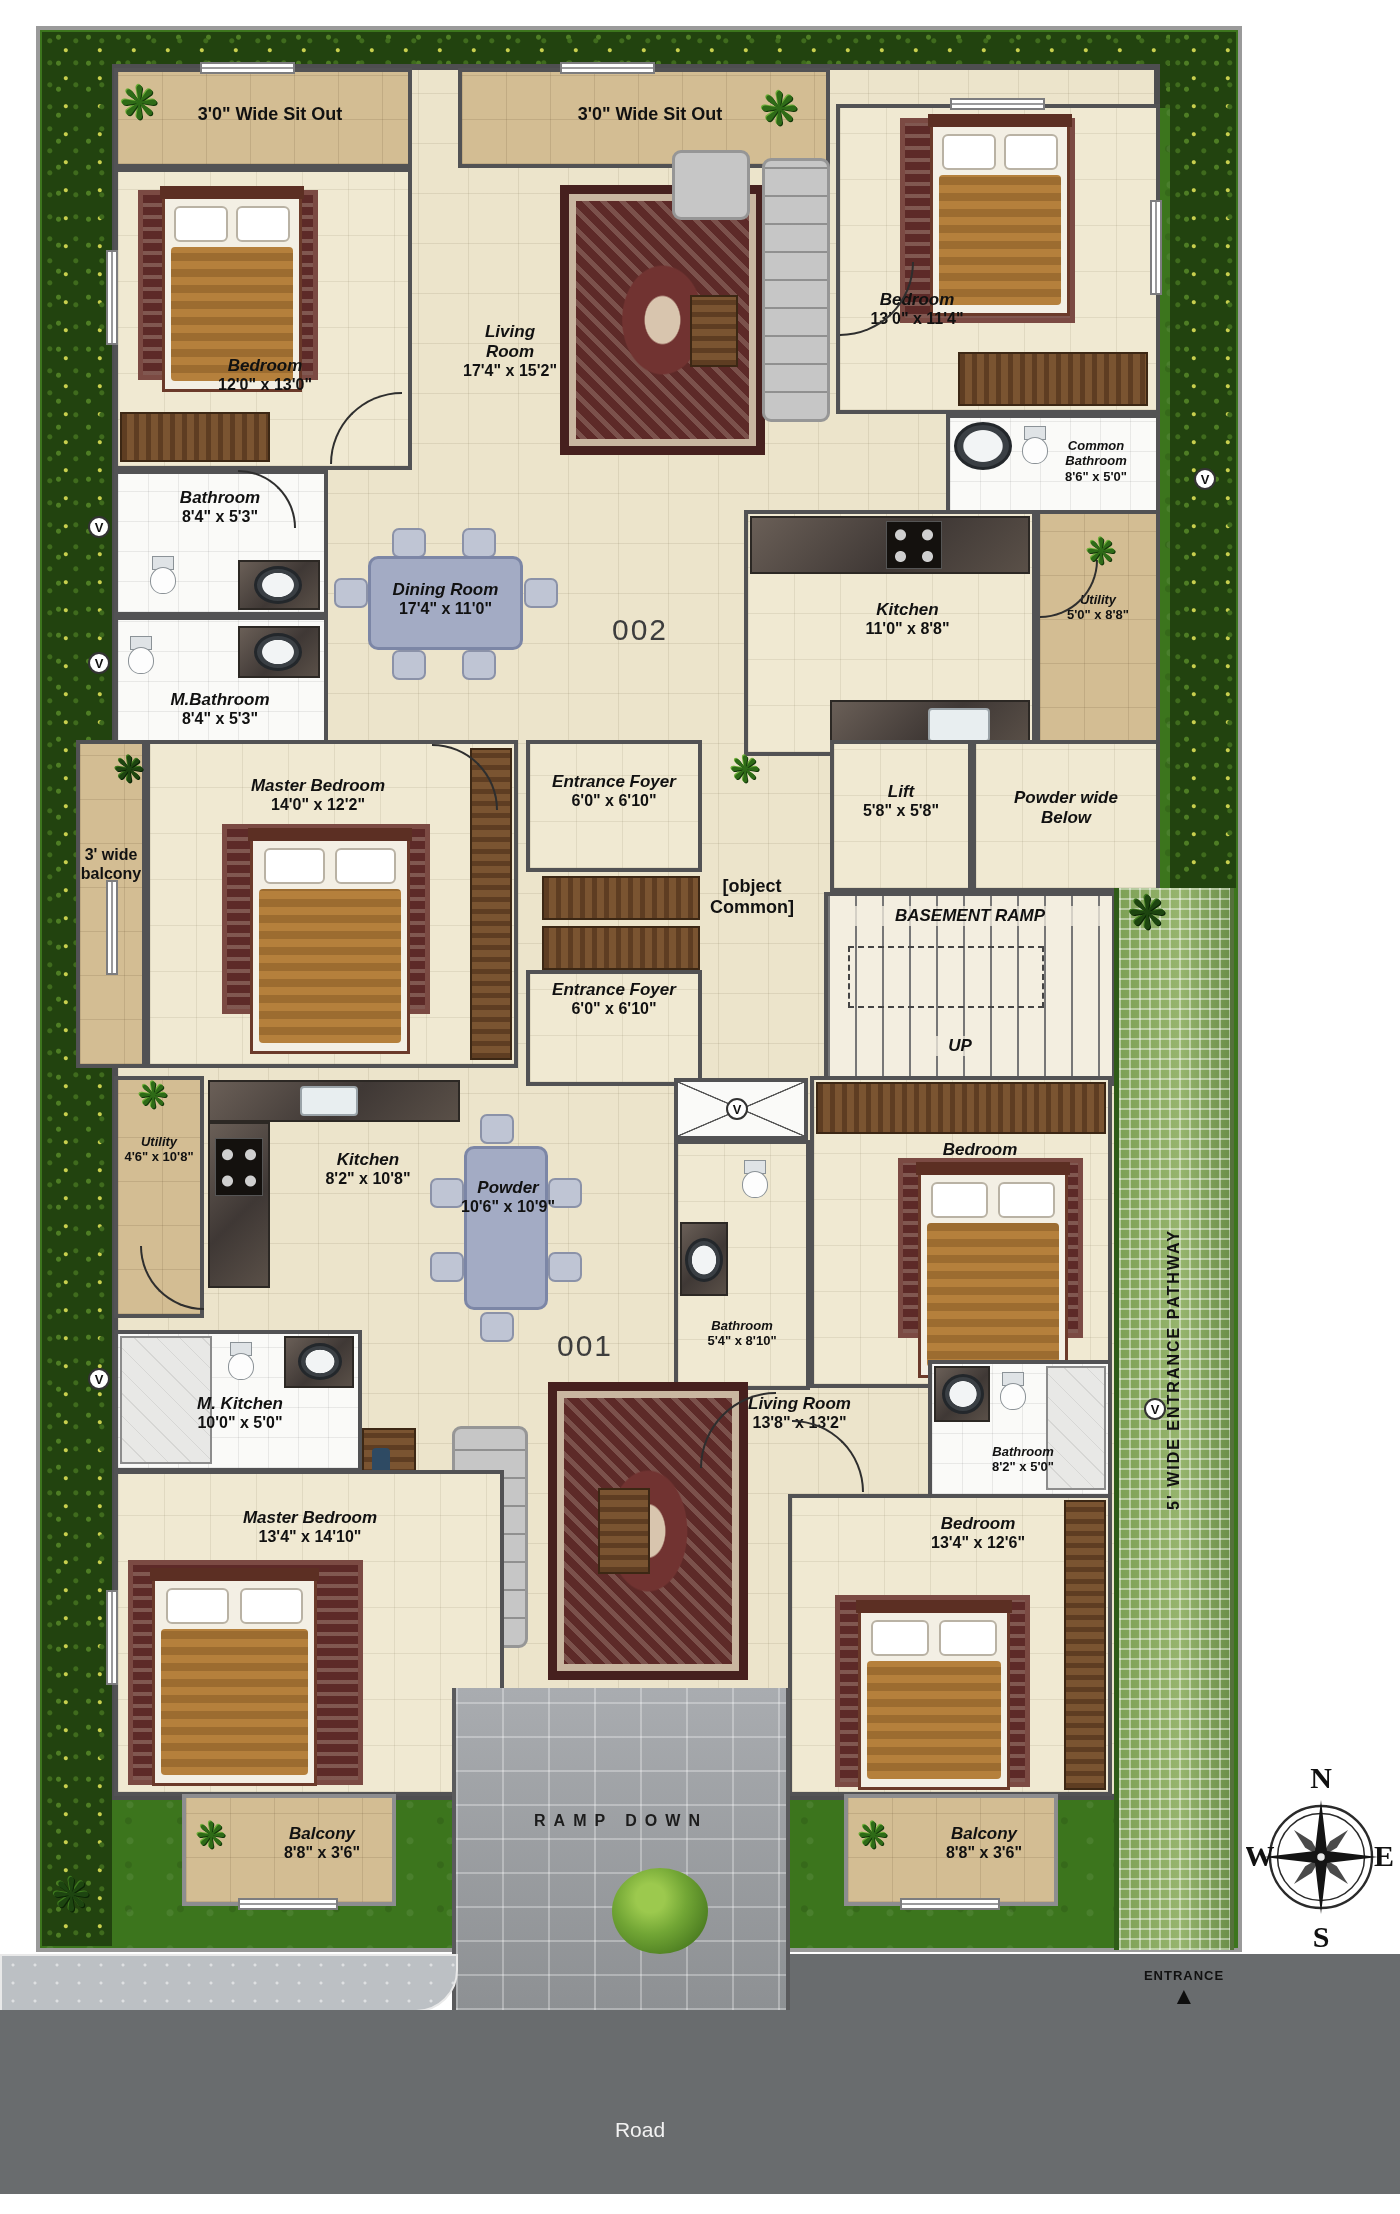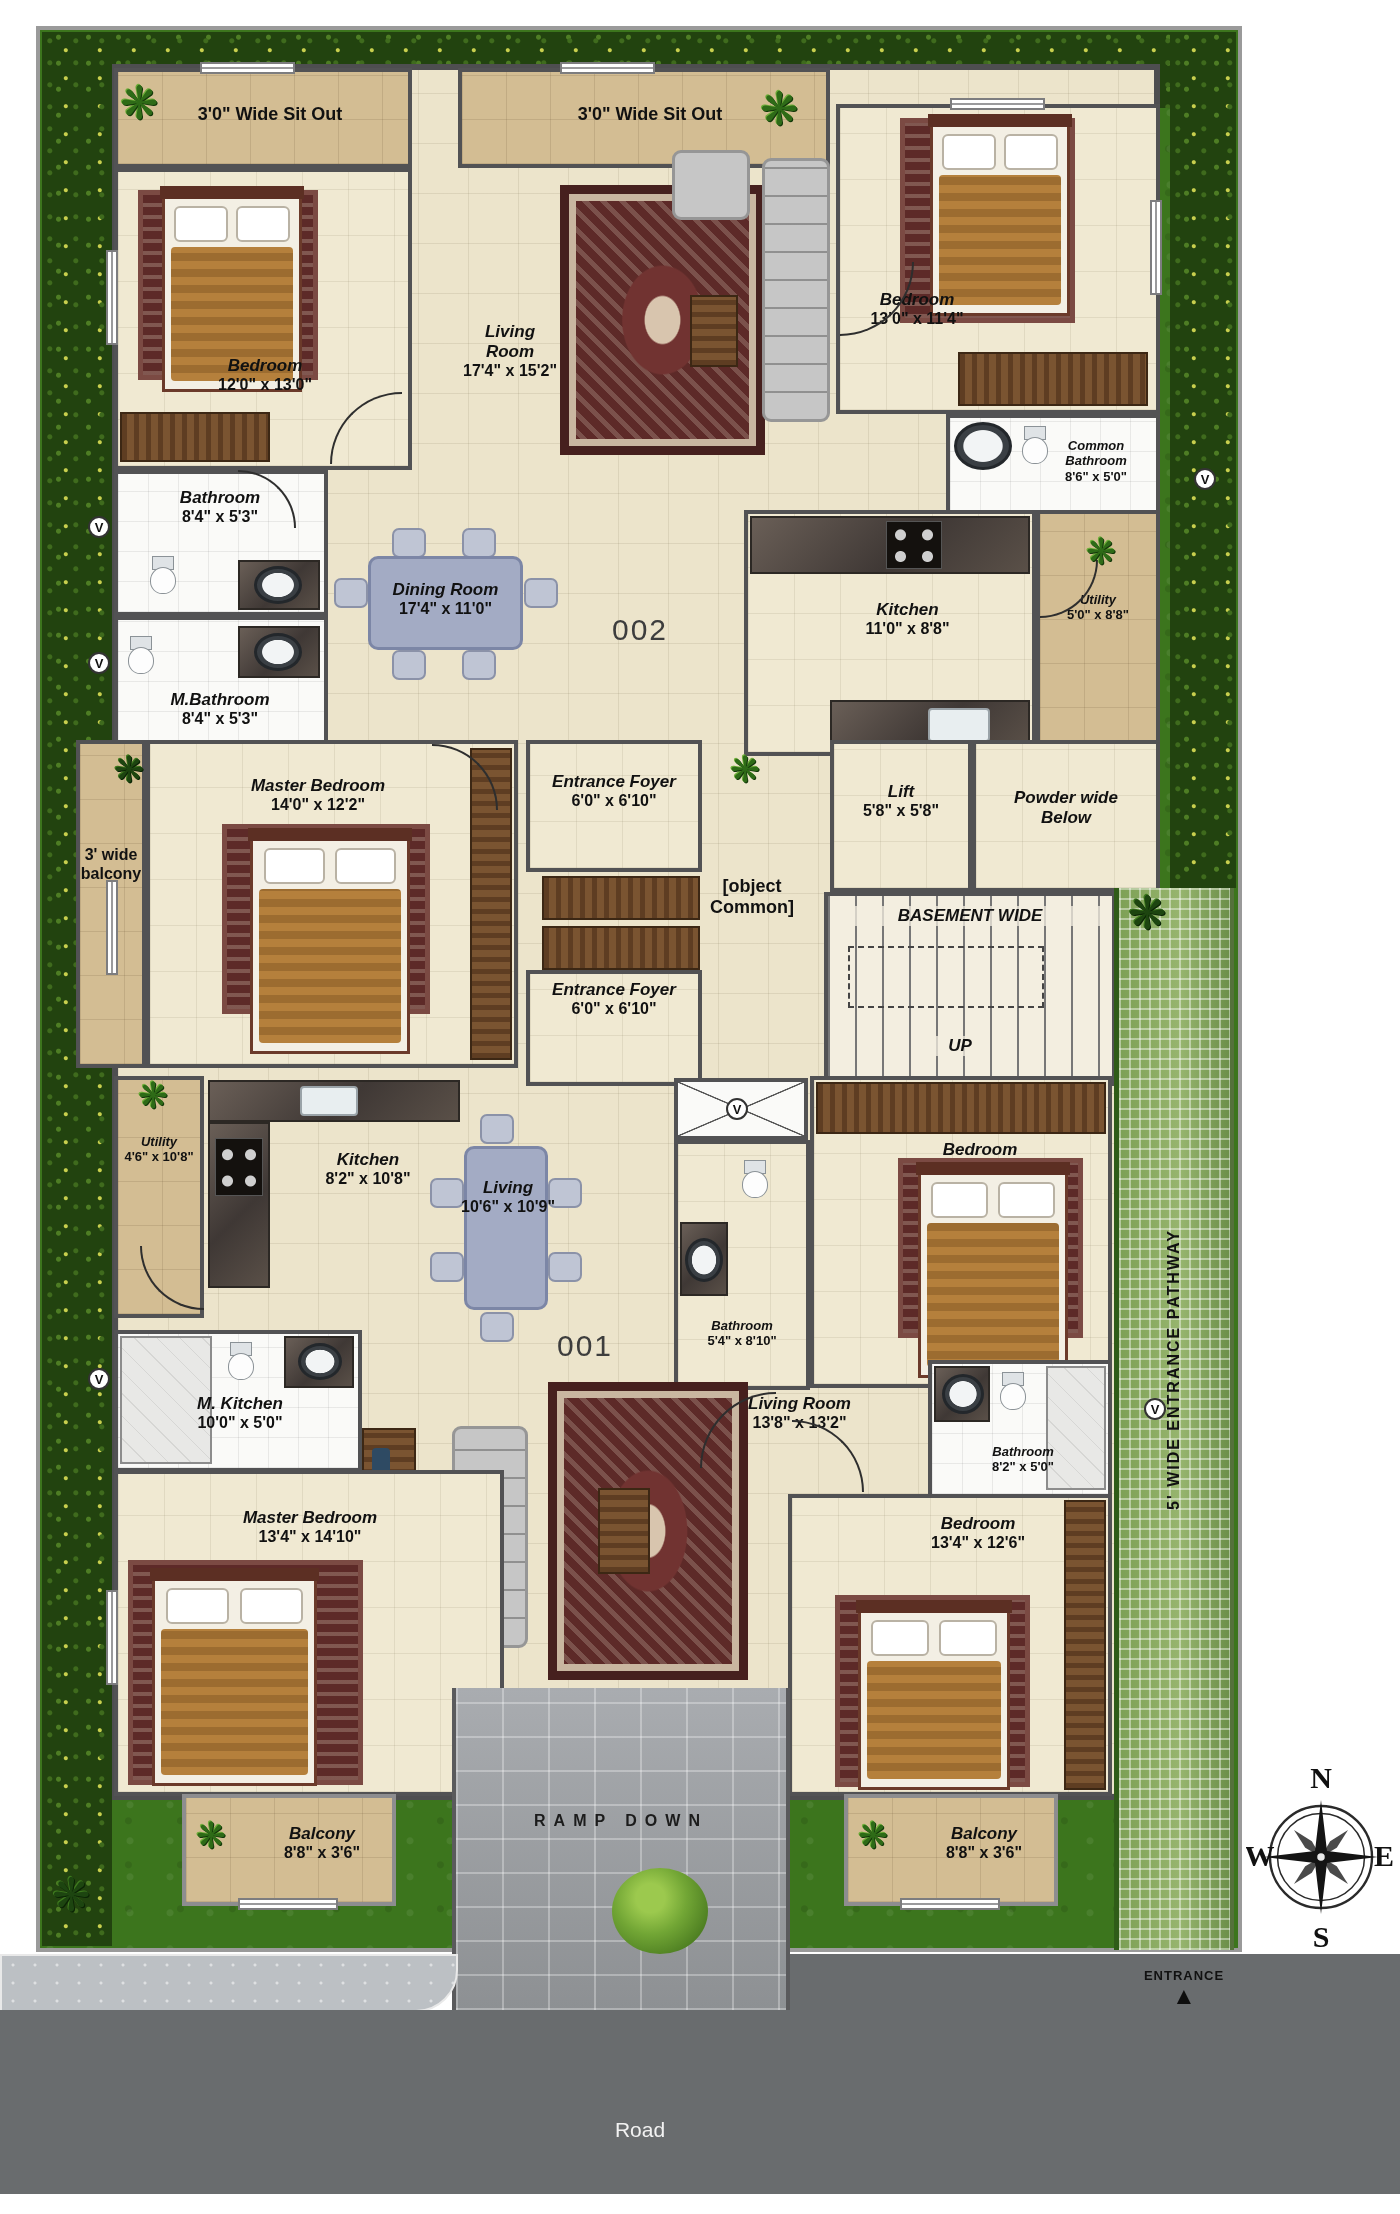--- a/index.html
+++ b/index.html
@@ -248,21 +248,21 @@
 
   <div class="abs rm cream" style="left:830px;top:740px;width:142px;height:152px;"></div>
   <div class="abs lbl" style="left:838px;top:782px;width:126px;">
     <div class="nm">Lift</div>
     <div class="dm">5'8" x 5'8"</div>
   </div>
   <div class="abs rm cream" style="left:972px;top:740px;width:188px;height:152px;"></div>
   <div class="abs lbl nm" style="left:994px;top:788px;width:144px;">Powder wide Below</div>
 
   <div class="abs stairs" style="left:824px;top:892px;width:292px;height:194px;"></div>
-  <div class="abs lbl nm" style="left:830px;top:906px;width:280px;background:rgba(243,238,224,.75);">BASEMENT WIDE</div>
+  <div class="abs lbl nm" style="left:830px;top:906px;width:280px;background:rgba(243,238,224,.75);">BASEMENT RAMP</div>
   <div class="abs dash" style="left:848px;top:946px;width:196px;height:62px;"></div>
   <div class="abs lbl nm" style="left:930px;top:1016px;width:60px;background:rgba(243,238,224,.75);margin-top:20px;">UP</div>
 
   <div class="abs rm tan" style="left:114px;top:1076px;width:90px;height:242px;"></div>
   <div class="abs lbl sm" style="left:117px;top:1134px;width:84px;">
     <div class="nm">Utility</div>
     <div class="dm">4'6" x 10'8"</div>
   </div>
   <div class="abs counter" style="left:208px;top:1080px;width:252px;height:42px;"></div>
   <div class="abs counter" style="left:208px;top:1122px;width:62px;height:166px;"></div>
@@ -274,21 +274,21 @@
   </div>
 
   <div class="abs chair" style="left:430px;top:1178px;"></div>
   <div class="abs chair" style="left:430px;top:1252px;"></div>
   <div class="abs chair" style="left:548px;top:1178px;"></div>
   <div class="abs chair" style="left:548px;top:1252px;"></div>
   <div class="abs chair" style="left:480px;top:1114px;"></div>
   <div class="abs chair" style="left:480px;top:1312px;"></div>
   <div class="abs dtable" style="left:464px;top:1146px;width:84px;height:164px;"></div>
   <div class="abs lbl" style="left:438px;top:1178px;width:140px;">
-    <div class="nm">Living</div>
+    <div class="nm">Powder</div>
     <div class="dm">10'6" x 10'9"</div>
   </div>
   <div class="abs lbl unit" style="left:545px;top:1328px;width:80px;">001</div>
 
   <div class="abs rm wht" style="left:674px;top:1078px;width:134px;height:62px;
        background-image:linear-gradient(to top right, transparent 49%, #555 49.6%, #555 50.4%, transparent 51%),
                         linear-gradient(to bottom right, transparent 49%, #555 49.6%, #555 50.4%, transparent 51%);"></div>
   <div class="abs vent" style="left:726px;top:1098px;">V</div>
   <div class="abs rm cream" style="left:674px;top:1140px;width:136px;height:250px;"></div>
   <div class="abs wc" style="left:742px;top:1160px;">

